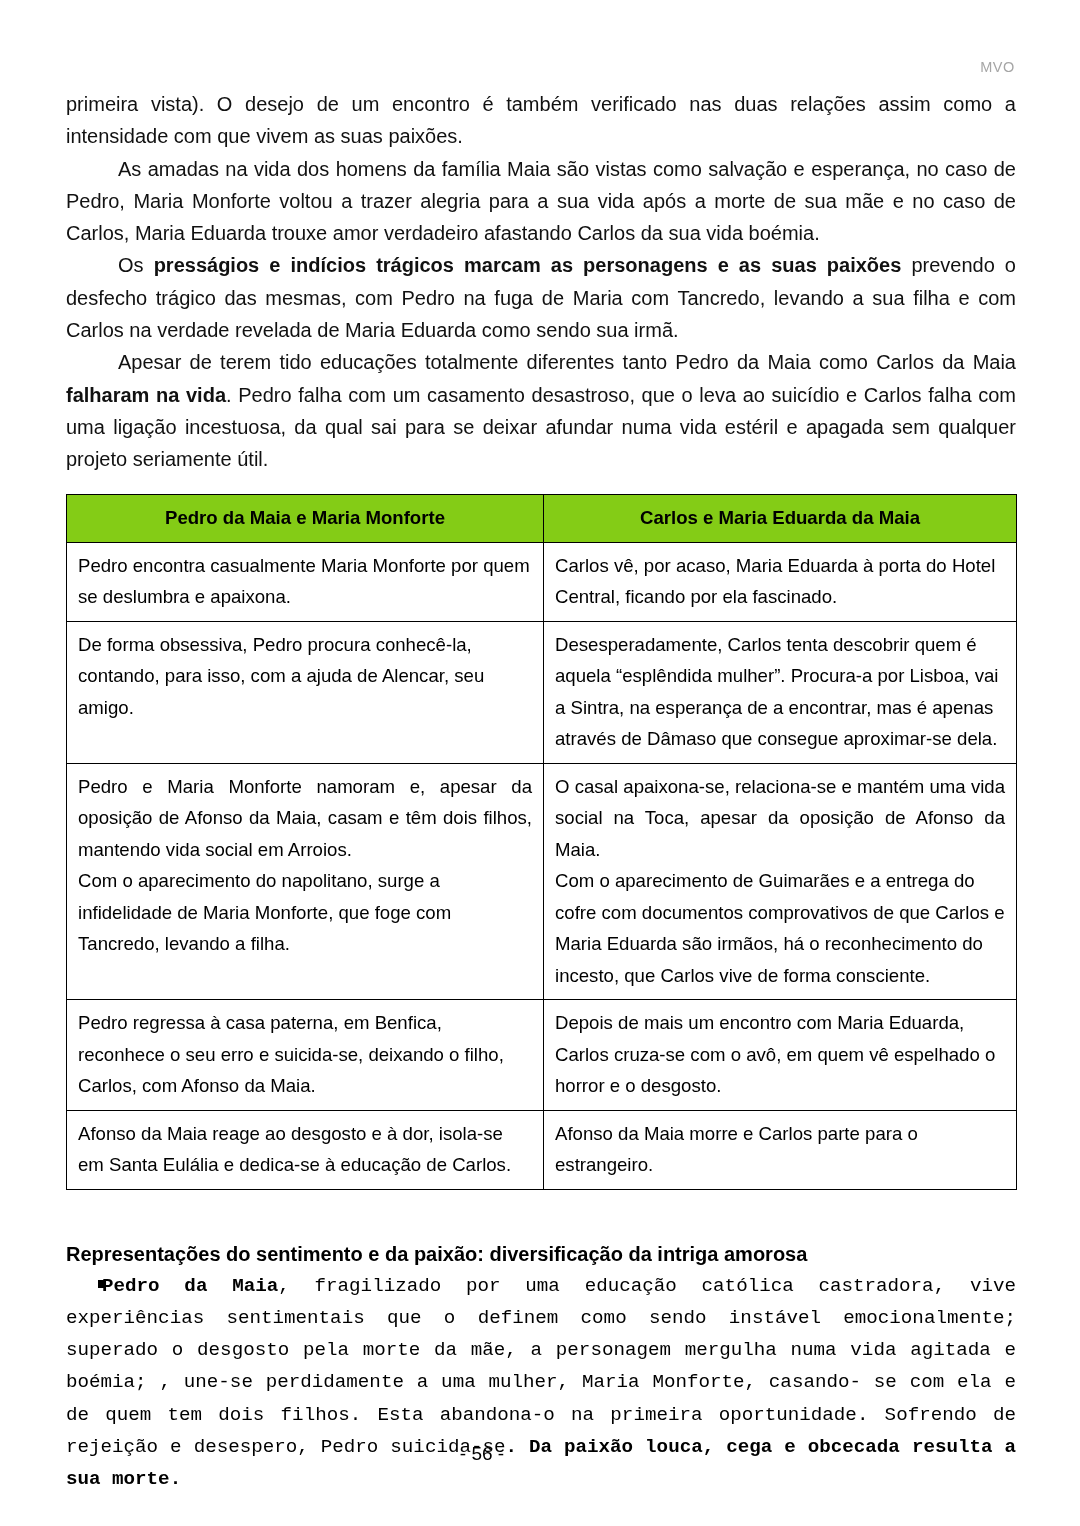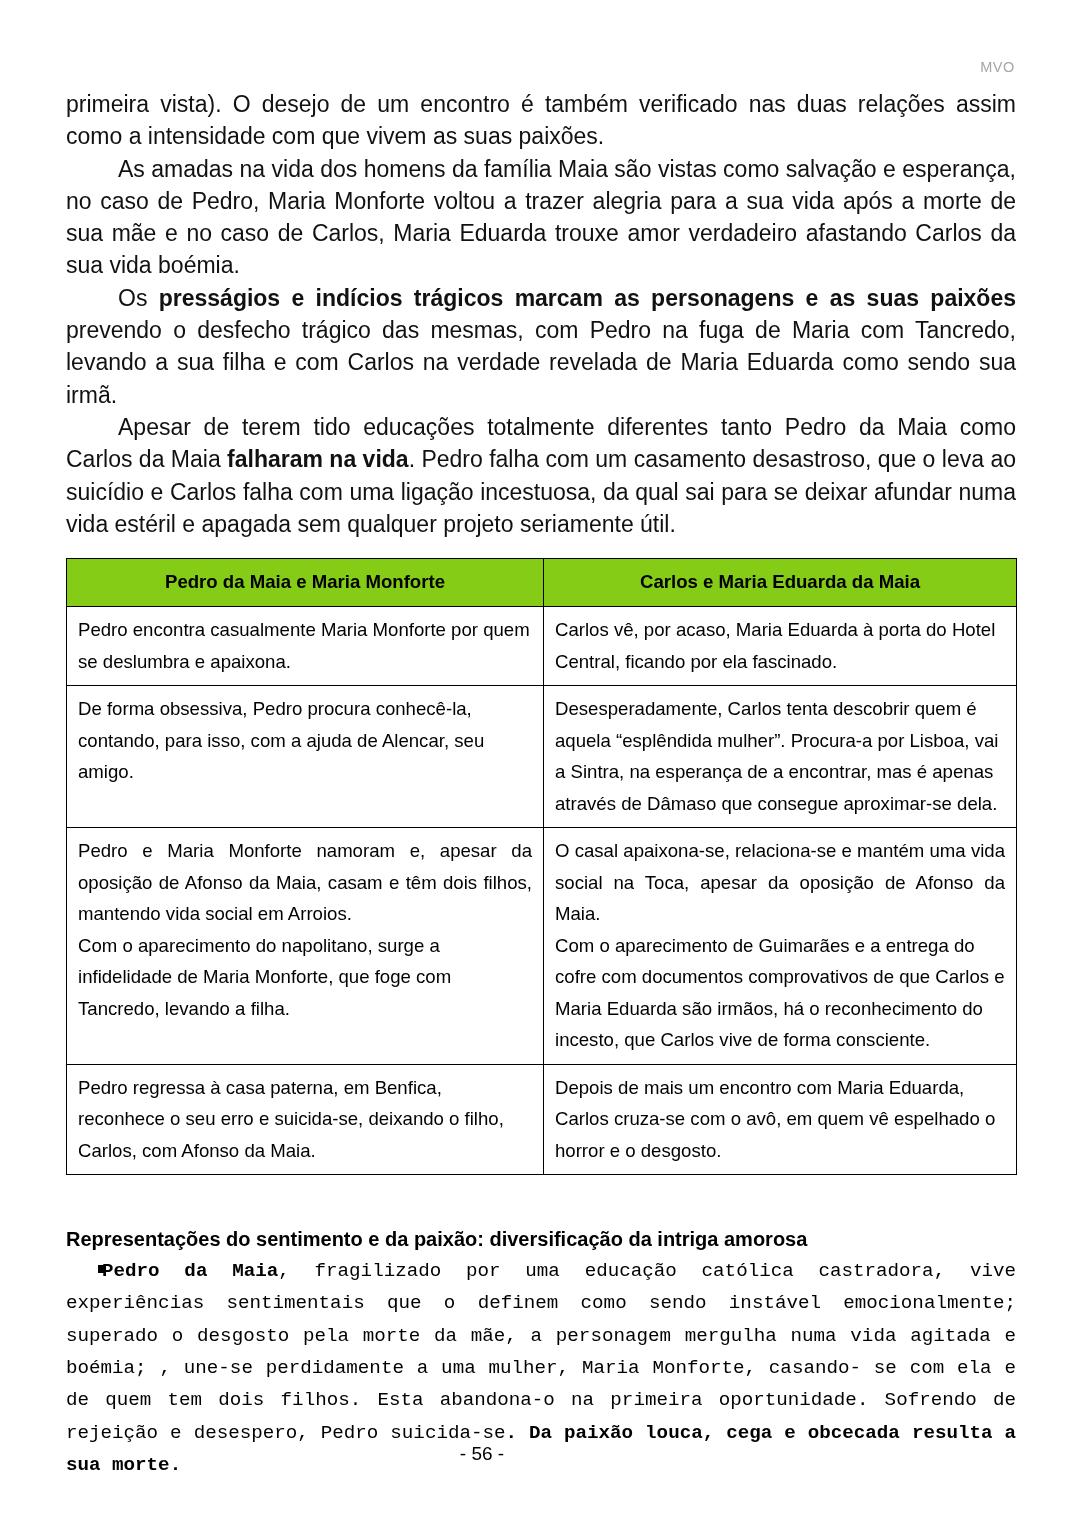--- a/index.html
+++ b/index.html
@@ -38,21 +38,21 @@
     font-family: "Liberation Sans", sans-serif;
   }
   .content {
     position: absolute;
     top: 88px;
     left: 66px;
     width: 950px;
   }
   p.body-par {
     margin: 0 0 0 0;
-    font-size: 23px;
+    font-size: 20px;
     line-height: 32.3px;
     text-align: justify;
     text-justify: inter-word;
     font-family: "Liberation Sans", sans-serif;
     color: #111111;
   }
   p.body-par.indent {
     text-indent: 52px;
   }
   b, strong { font-weight: bold; }
@@ -201,20 +201,28 @@
           </td>
         </tr>
         <tr>
           <td>
             <p>Pedro regressa à casa paterna, em Benfica, reconhece o seu erro e suicida-se, deixando o filho, Carlos, com Afonso da Maia.</p>
           </td>
           <td>
             <p>Depois de mais um encontro com Maria Eduarda, Carlos cruza-se com o avô, em quem vê espelhado o horror e o desgosto.</p>
           </td>
         </tr>
+        <tr>
+          <td>
+            <p>Afonso da Maia reage ao desgosto e à dor, isola-se em Santa Eulália e dedica-se à educação de Carlos.</p>
+          </td>
+          <td>
+            <p>Afonso da Maia morre e Carlos parte para o estrangeiro.</p>
+          </td>
+        </tr>
       </tbody>
     </table>
 
     <div class="section-head">Representações do sentimento e da paixão: diversificação da intriga amorosa</div>
 
     <p class="bullet-par"><span class="bullet-mark"><span class="sq"></span></span><strong>Pedro da Maia</strong><span>, fragilizado por uma educação católica castradora, vive experiências sentimentais que o definem como sendo instável emocionalmente; superado o desgosto pela morte da mãe, a personagem mergulha numa vida agitada e boémia; , une-se perdidamente a uma mulher, Maria Monforte, casando- se com ela e de quem tem dois filhos. Esta abandona-o na primeira oportunidade. Sofrendo de rejeição e desespero, Pedro suicida-se</span><strong>. Da paixão louca, cega e obcecada resulta a sua morte.</strong></p>
 
   </div>
 
   <div class="footer-pagenum">- 56 -</div>

